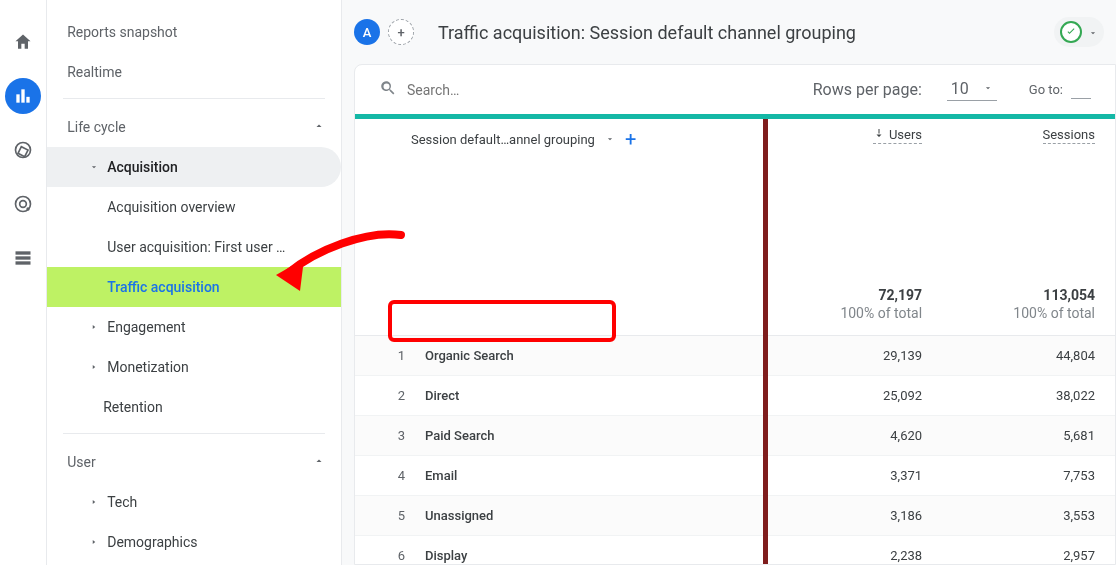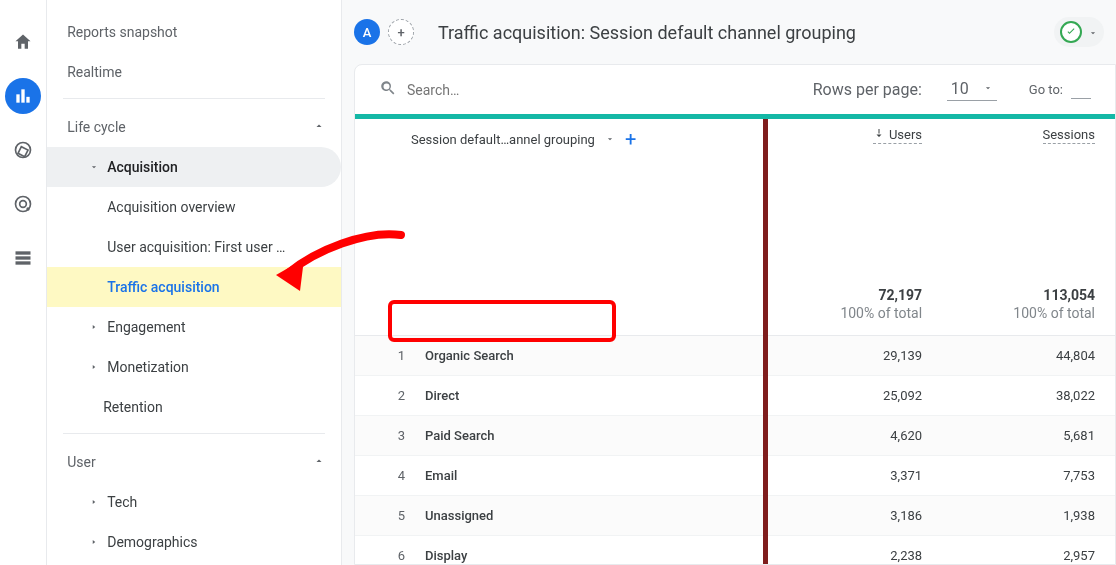--- a/index.html
+++ b/index.html
@@ -13,21 +13,21 @@
     .rail-icon.active svg { fill: #fff; }
 
     
     .sidebar { width: 300px; background: #fff; border-right: 1px solid #e8eaed; padding-top: 12px; overflow-y: auto; }
     .nav-item { display: flex; align-items: center; height: 40px; padding: 0 16px 0 30px; font-size: 14px; color: #3c4043; cursor: pointer; position: relative; }
     .nav-item.section { font-weight: 400; color: #5f6368; padding-left: 20px; }
     .nav-item.section-header { color: #5f6368; padding-left: 20px; justify-content: space-between; margin-top: 8px; }
     .nav-item.sub { padding-left: 42px; }
     .nav-item.sub2 { padding-left: 60px; }
     .nav-item.selected-group { background: #eef0f2; border-radius: 0 20px 20px 0; font-weight: 500; color: #202124; }
-    .nav-item.selected { background: #fef9c3; color: #1a73e8; font-weight: 500; }
+    .nav-item.selected { background: #bef264; color: #1a73e8; font-weight: 500; }
     .divider { height: 1px; background: #e8eaed; margin: 6px 16px; }
     .chev { width: 10px; display: inline-flex; margin-right: 8px; }
     .chev svg { width: 10px; height: 10px; fill: #5f6368; }
     .expcol svg { width: 12px; height: 12px; fill: #5f6368; }
 
     
     .main { flex: 1; display: flex; flex-direction: column; }
     .titlebar { height: 64px; display: flex; align-items: center; padding: 0 12px; gap: 8px; }
     .chip { width: 26px; height: 26px; border-radius: 50%; display: flex; align-items: center; justify-content: center; font-size: 13px; font-weight: 500; }
     .chip.blue { background: #1a73e8; color: #fff; }
@@ -295,21 +295,21 @@
             <tr>
               <td class="idx">4</td>
               <td class="dim">Email</td>
               <td class="col-div">3,371</td>
               <td>7,753</td>
             </tr>
             <tr>
               <td class="idx">5</td>
               <td class="dim">Unassigned</td>
               <td class="col-div">3,186</td>
-              <td>1,938</td>
+              <td>3,553</td>
             </tr>
             <tr>
               <td class="idx">6</td>
               <td class="dim">Display</td>
               <td class="col-div">2,238</td>
               <td>2,957</td>
             </tr>
           </tbody>
       </table>
     </div>

